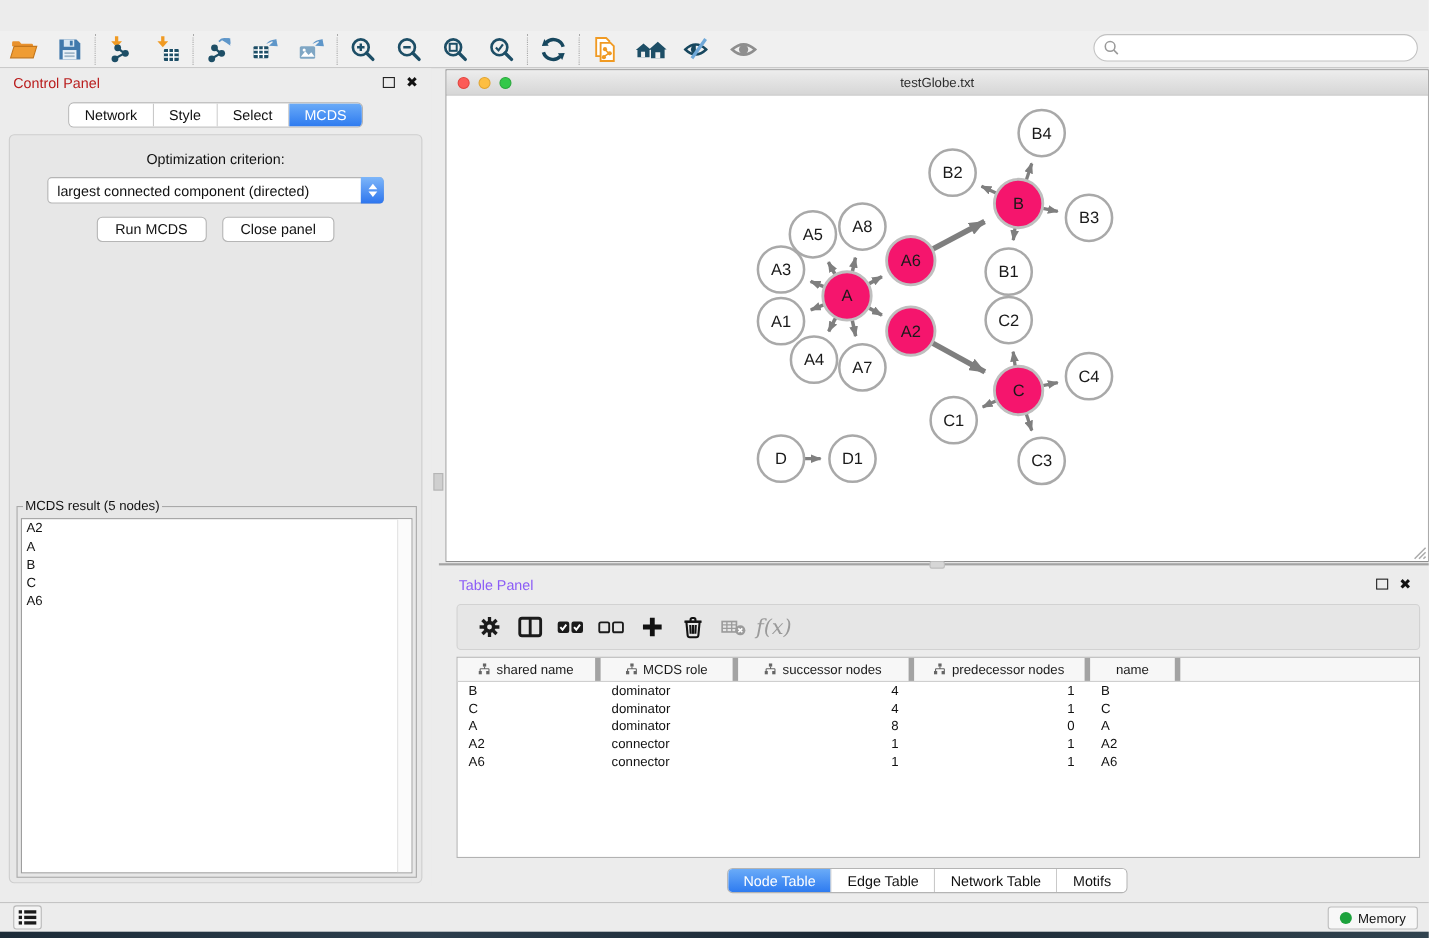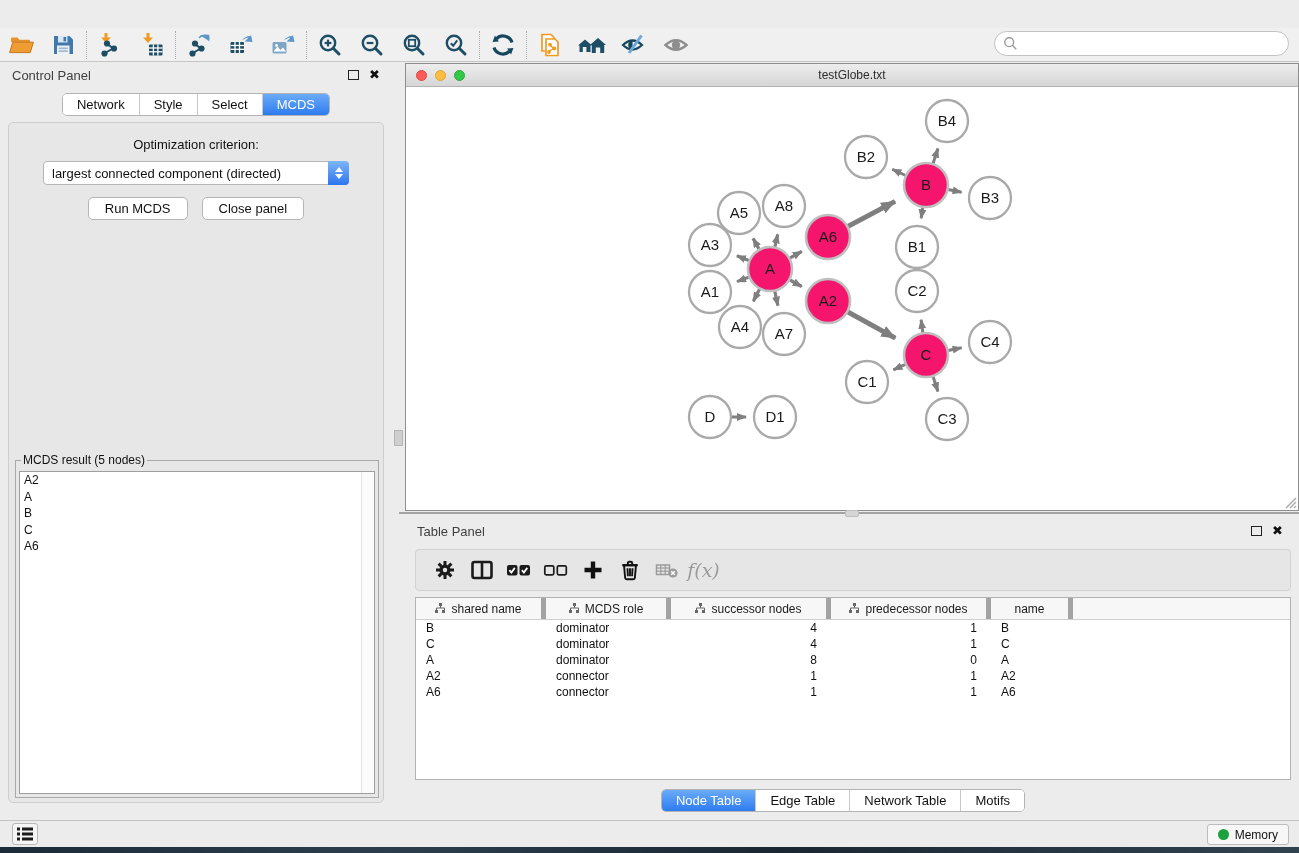--- a/index.html
+++ b/index.html
@@ -20,21 +20,21 @@
     border-bottom:1px solid #c6c6c6; display:flex; align-items:center; }
   .tb-btn { width:42px; height:32px; display:flex; align-items:center; justify-content:center; cursor:pointer; }
   .tb-sep { width:1px; height:28px; border-left:1px dotted #a9a9a9; margin:0 2px; }
   .searchbox { position:absolute; right:10px; top:3px; width:295px; height:25px; background:#fff;
     border:1px solid #c2c2c2; border-radius:13px; display:flex; align-items:center; padding-left:8px; }
   .searchbox input { border:none; outline:none; flex:1; font-size:12px; background:transparent; height:20px; }
 
   
   .control-panel { position:absolute; left:0; top:62px; width:392px; height:744px; background:#ececec; }
   .cp-header { height:26px; display:flex; align-items:center; padding:0 12px; }
-  .cp-header .cp-title { font-size:13px; color:#404040; flex:1; }
+  .cp-header .cp-title { font-size:13px; color:#b91c1c; flex:1; }
   .panel-float { width:11px; height:10px; border:1.6px solid #222; display:inline-block; margin-right:10px; cursor:pointer; }
   .panel-close { font-size:13px; font-weight:bold; color:#111; cursor:pointer; line-height:10px; }
 
   .cp-tabs { display:flex; justify-content:center; margin-top:5px; }
   .seg { display:flex; border:1px solid #b4b4b4; border-radius:5px; overflow:hidden; background:#fff; }
   .seg .tab { font-size:13px; color:#111; padding:3px 14px; background:#fff; border-right:1px solid #c9c9c9; cursor:pointer; }
   .seg .tab:last-child { border-right:none; }
   .seg .tab.active { background:linear-gradient(#6aabf8,#2e7bf0); color:#fff; }
 
   .cp-body { position:absolute; left:8px; right:8px; top:60px; bottom:3px; background:#e7e7e7;
@@ -69,21 +69,21 @@
   .net-titlebar { height:23px; background:linear-gradient(#ededed,#d6d6d6); border-bottom:1px solid #b3b3b3;
     display:flex; align-items:center; justify-content:center; position:relative; }
   .net-titlebar .traffic { top:6px; }
   .net-titlebar .tl { width:11px; height:11px; }
   .net-title { font-size:12px; color:#2d2d2d; }
   .net-canvas { position:relative; width:892px; height:423px; background:#fff; }
 
   
   .table-panel { position:absolute; left:399px; top:518px; width:900px; height:302px; background:#ececec; }
   .tp-header { height:26px; display:flex; align-items:center; padding:0 16px 0 18px; }
-  .tp-header .tp-title { font-size:13px; color:#404040; flex:1; }
+  .tp-header .tp-title { font-size:13px; color:#8b5cf6; flex:1; }
   .tp-toolbar { position:absolute; left:16px; right:8px; top:31px; height:42px; background:#e6e6e6;
     border:1px solid #d2d2d2; border-radius:4px; display:flex; align-items:center; padding-left:10px; }
   .tp-btn { width:37px; height:34px; display:flex; align-items:center; justify-content:center; cursor:pointer; }
   .fx { font-family:"DejaVu Serif","Liberation Serif",serif; font-style:italic; font-size:19px; color:#9a9a9a; }
 
   .node-table { position:absolute; left:16px; right:8px; top:79px; bottom:40px; background:#fff; border:1px solid #b2b2b2; overflow:hidden; }
   .nt-header { display:flex; height:22px; background:#f7f7f7; border-bottom:1px solid #cfcfcf; }
   .nt-th { display:flex; align-items:center; justify-content:center; gap:5px; font-size:12px; color:#1b1b1b;
     border-right:5px solid #a3a3a3; height:100%; cursor:pointer; }
   .nt-row { display:flex; height:16px; align-items:center; cursor:pointer; }

